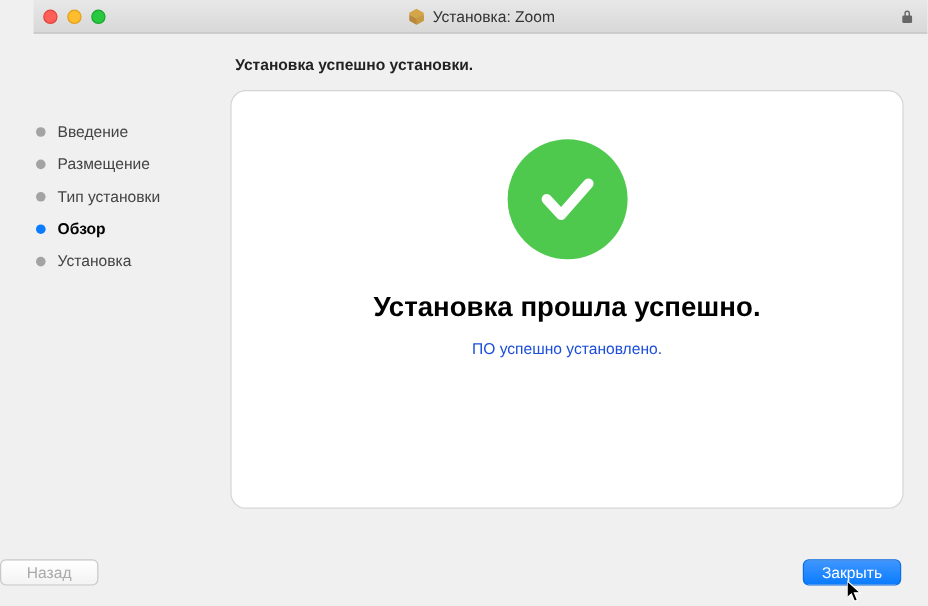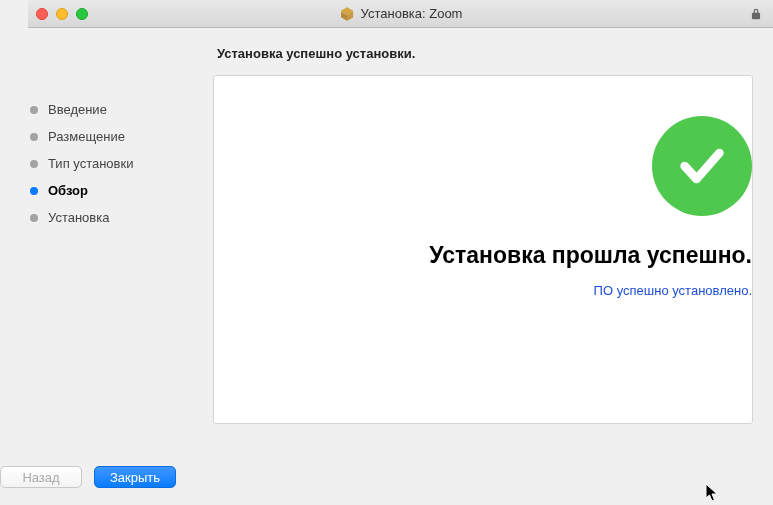--- a/index.html
+++ b/index.html
@@ -64,21 +64,21 @@
       display: flex;
       height: calc(100% - 28px);
       flex-direction: column;
     }
     .main-row {
       display: flex;
       flex: 1;
       padding: 18px 20px 0 0;
     }
     .sidebar {
-      width: 213px;
+      width: 192px;
       padding: 50px 0 0 30px;
     }
     .sidebar-item {
       display: flex;
       align-items: center;
       gap: 10px;
       font-size: 13px;
       color: #444;
       padding: 6px 0;
     }
@@ -104,24 +104,24 @@
     .subtitle {
       font-size: 13px;
       font-weight: 700;
       color: #222;
       padding: 0 0 14px 4px;
     }
     .content-panel {
       flex: 1;
       background: #fff;
       border: 1px solid #d5d5d5;
-      border-radius: 3px;
+      border-radius: 13px;
       display: flex;
       flex-direction: column;
-      align-items: flex-end;
+      align-items: center;
       padding-top: 40px;
     }
     .check-circle {
       width: 100px;
       height: 100px;
       border-radius: 50%;
       background: #4ec94e;
       display: flex;
       align-items: center;
       justify-content: center;
@@ -137,21 +137,21 @@
       color: #000;
       margin-bottom: 14px;
     }
     .success-sub {
       font-size: 13px;
       color: #1d4ed8;
     }
     .footer {
       height: 50px;
       display: flex;
-      justify-content: flex-start;
+      justify-content: space-between;
       align-items: center;
       gap: 12px;
       padding: 0 22px 6px 0;
       margin-top: 31px;
     }
     .btn {
       min-width: 82px;
       height: 22px;
       border-radius: 5px;
       font-size: 13px;

